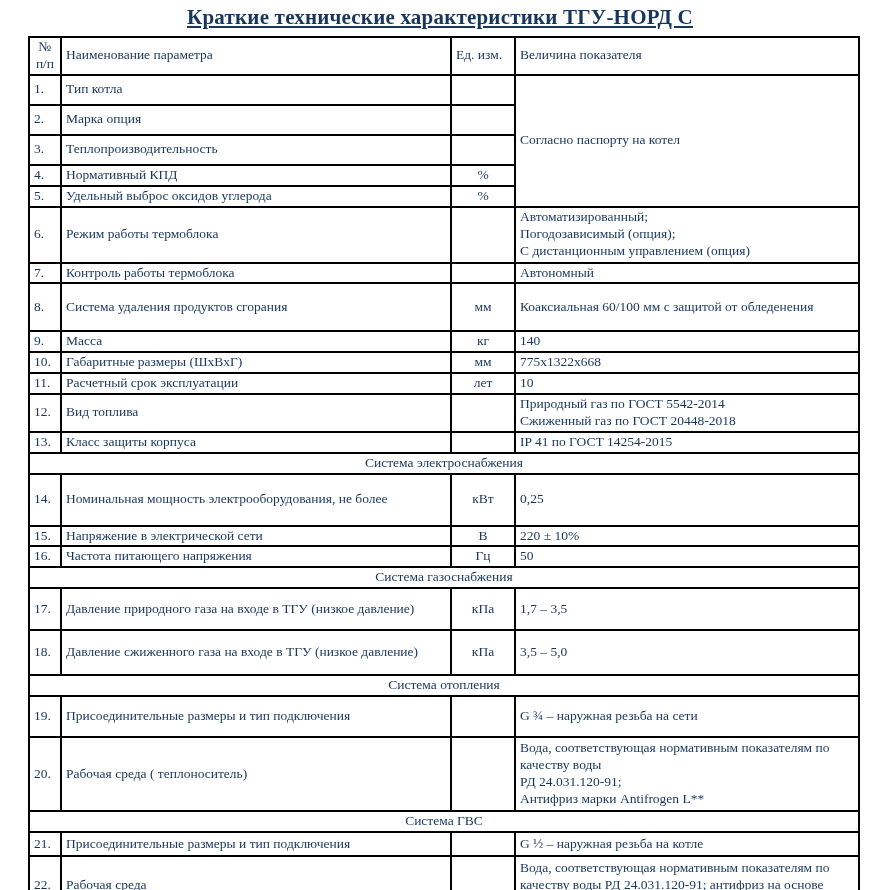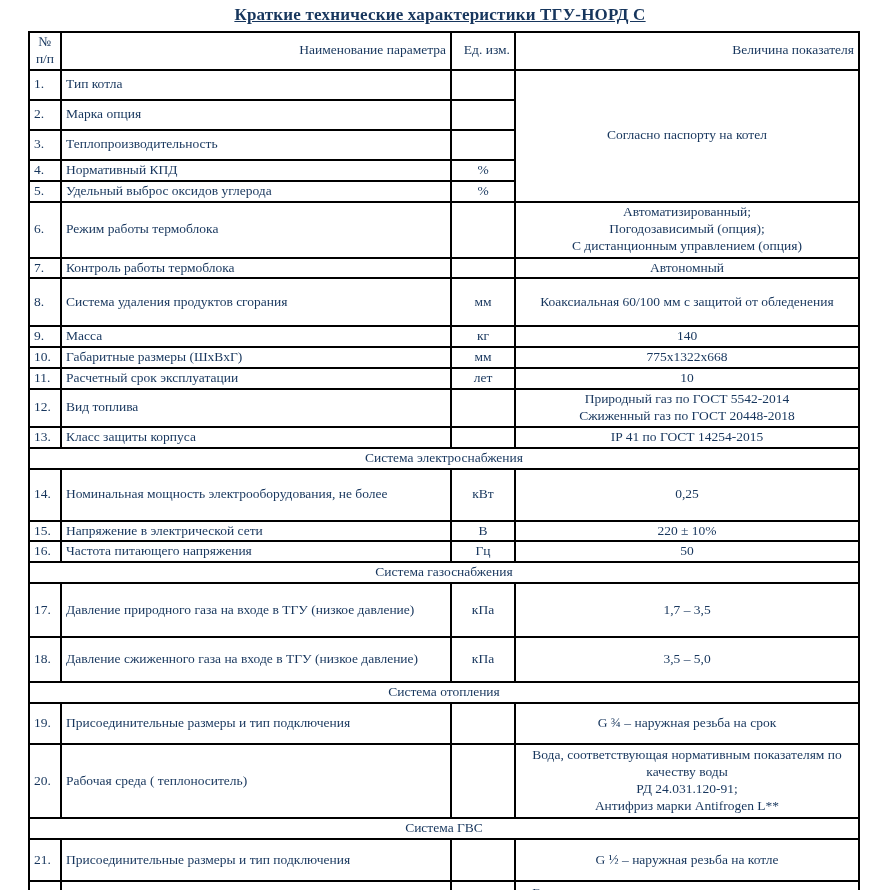--- a/index.html
+++ b/index.html
@@ -12,21 +12,21 @@
     font-family: "Liberation Serif", "DejaVu Serif", serif;
     color: #17365D;
   }
   .page {
     width: 880px;
     height: 890px;
     box-sizing: border-box;
   }
   .title {
     text-align: center;
-    font-size: 17px;
+    font-size: 21px;
     font-weight: bold;
     text-decoration: underline;
     margin-top: 5px;
     margin-bottom: 6px;
     color: #17365D;
     letter-spacing: 0.2px;
   }
   table.spec {
     border-collapse: collapse;
     table-layout: fixed;
@@ -38,24 +38,24 @@
     font-size: 13.5px;
     font-weight: normal;
     line-height: 1.25;
     padding: 1px 4px;
     vertical-align: middle;
     overflow: hidden;
     color: #17365D;
   }
   th.h-num, td.c-num { text-align: left; padding-left: 3px; }
   th.h-num { text-align: center; }
-  th.h-param, th.h-unit, th.h-value { text-align: right; }
+  th.h-param, th.h-unit, th.h-value { text-align: left; }
   td.c-param { text-align: left; padding-left: 6px; padding-right: 6px; }
   td.c-unit  { text-align: center; }
-  td.c-value { text-align: center; padding-left: 8px; padding-right: 8px; }
+  td.c-value { text-align: left; padding-left: 8px; padding-right: 8px; }
   td.section { text-align: center; }
   .vtop { vertical-align: top; padding-top: 2px; }
   .valline { display: block; }
 </style>
 </head>
 <body>
 
 <div class="page">
   <div class="title">Краткие технические характеристики ТГУ-НОРД С</div>
 
@@ -196,21 +196,21 @@
           <td class="c-num">16.</td>
           <td class="c-param">Частота питающего напряжения</td>
           <td class="c-unit">Гц</td>
           <td class="c-value" rowspan="1">
             <span class="valline">50</span>
           </td>
         </tr>
         <tr style="height: 19px; padding-left: 44px;">
           <td colspan="4" class="section">Система газоснабжения</td>
         </tr>
-        <tr style="height: 54px;">
+        <tr style="height: 42px;">
           <td class="c-num">17.</td>
           <td class="c-param vtop">Давление природного газа на входе в ТГУ (низкое давление)</td>
           <td class="c-unit">кПа</td>
           <td class="c-value" rowspan="1">
             <span class="valline">1,7 – 3,5</span>
           </td>
         </tr>
         <tr style="height: 45px;">
           <td class="c-num">18.</td>
           <td class="c-param vtop">Давление сжиженного газа на входе в ТГУ (низкое давление)</td>
@@ -220,37 +220,37 @@
           </td>
         </tr>
         <tr style="height: 21px;">
           <td colspan="4" class="section">Система отопления</td>
         </tr>
         <tr style="height: 41px;">
           <td class="c-num">19.</td>
           <td class="c-param">Присоединительные размеры и тип подключения</td>
           <td class="c-unit"></td>
           <td class="c-value" rowspan="1">
-            <span class="valline">G ¾ – наружная резьба на срок</span>
+            <span class="valline">G ¾ – наружная резьба на сети</span>
           </td>
         </tr>
         <tr style="height: 74px;">
           <td class="c-num">20.</td>
           <td class="c-param">Рабочая среда ( теплоноситель)</td>
           <td class="c-unit"></td>
           <td class="c-value" rowspan="1">
             <span class="valline">Вода, соответствующая нормативным показателям по качеству воды</span>
             <span class="valline">РД 24.031.120-91;</span>
             <span class="valline">Антифриз марки Antifrogen L**</span>
           </td>
         </tr>
         <tr style="height: 18px;">
           <td colspan="4" class="section">Система ГВС</td>
         </tr>
-        <tr style="height: 42px; margin-left: 26px;">
+        <tr style="height: 24px; margin-left: 26px;">
           <td class="c-num">21.</td>
           <td class="c-param">Присоединительные размеры и тип подключения</td>
           <td class="c-unit"></td>
           <td class="c-value" rowspan="1">
             <span class="valline">G ½ – наружная резьба на котле</span>
           </td>
         </tr>
         <tr style="height: 58px;">
           <td class="c-num vtop">22.</td>
           <td class="c-param">Рабочая среда</td>

